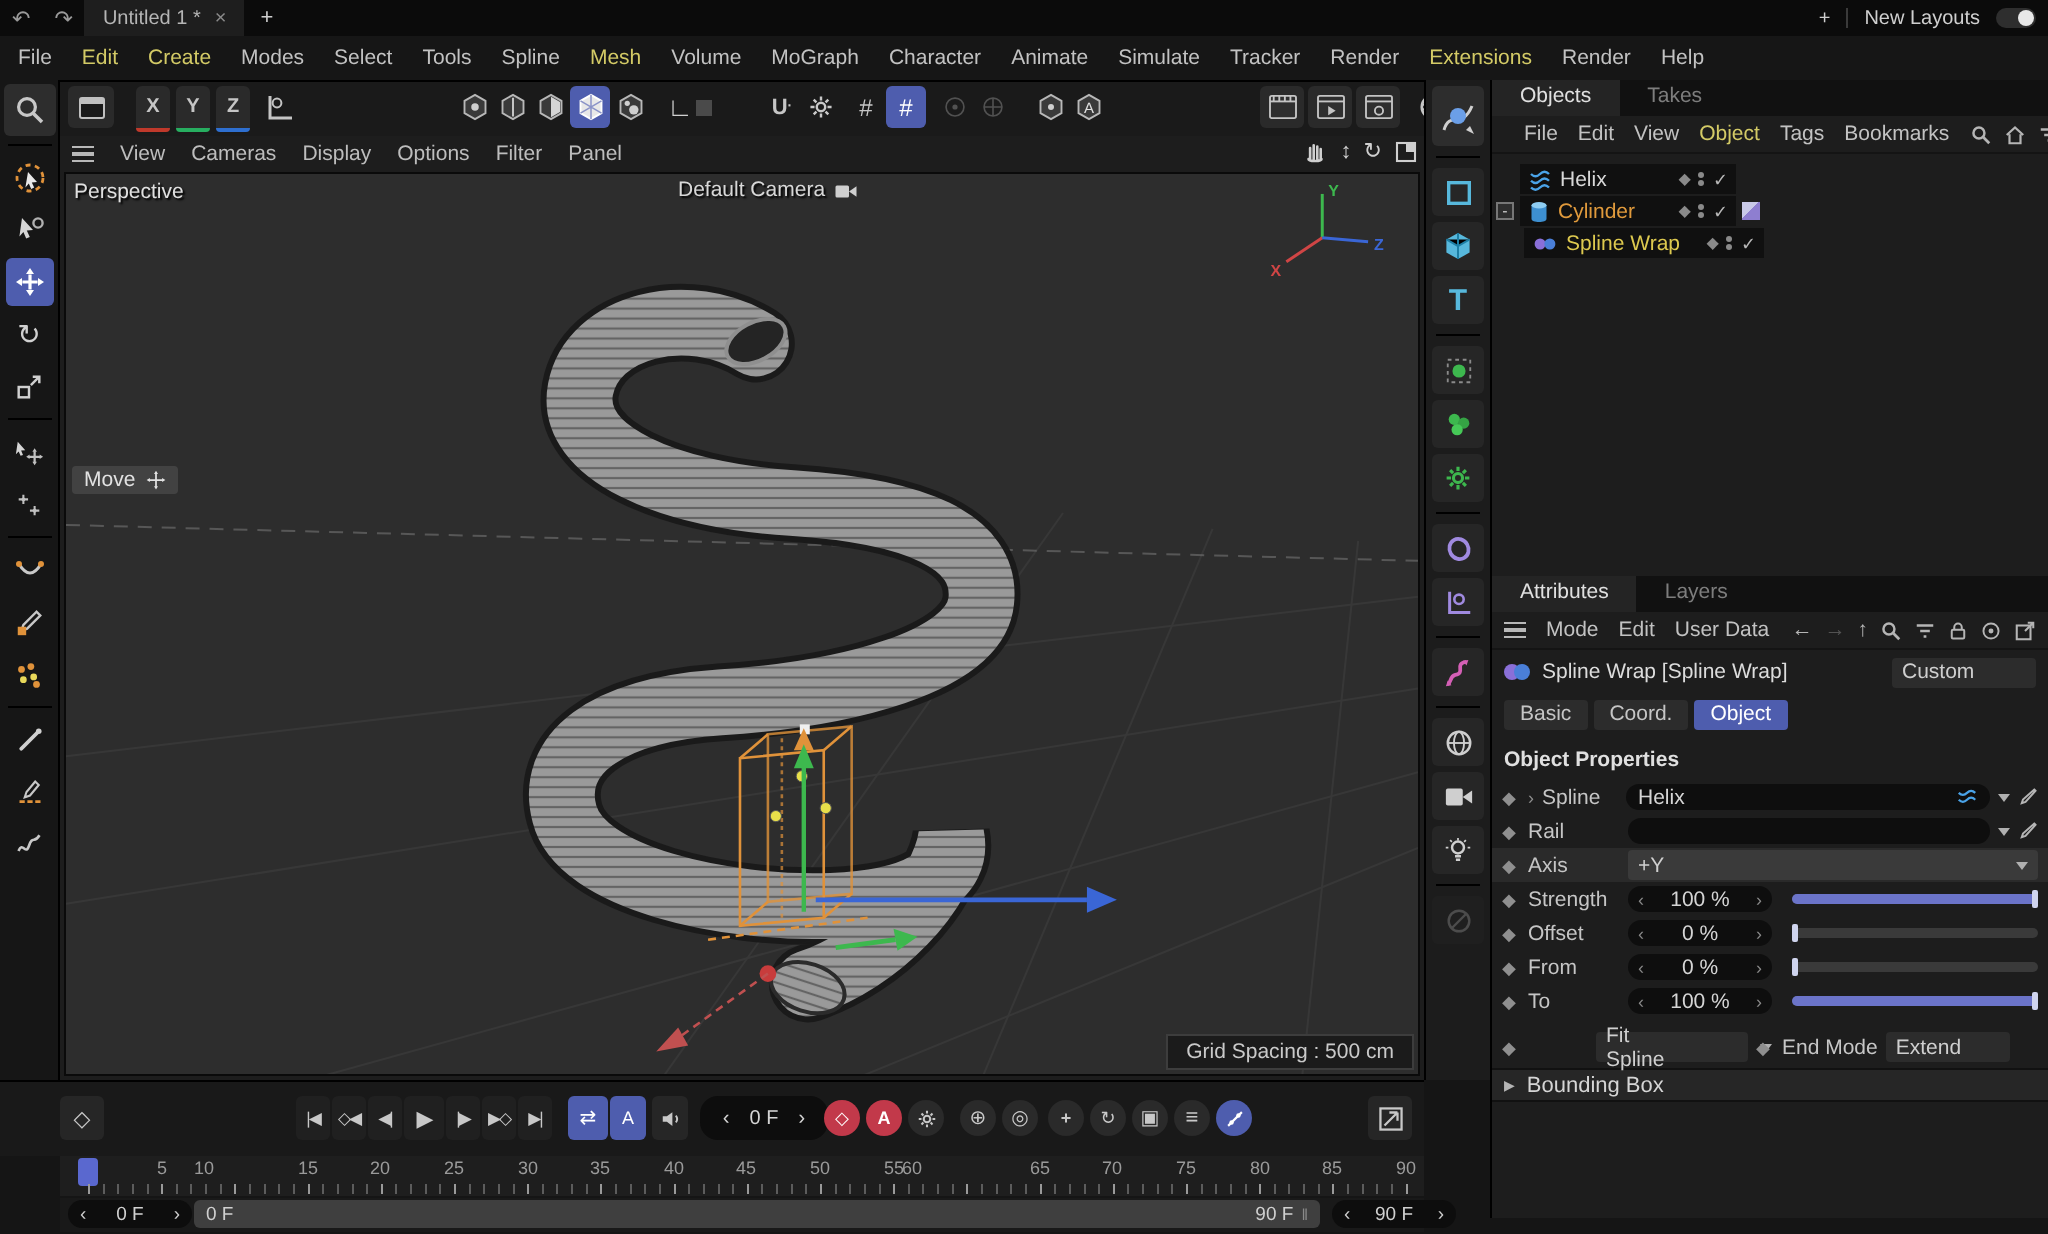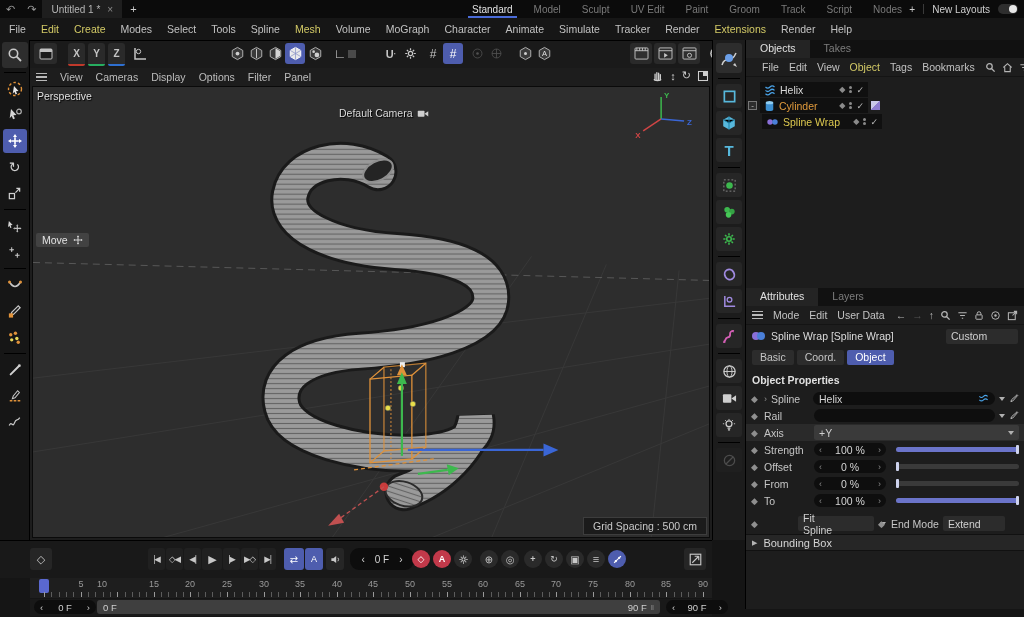--- a/index.html
+++ b/index.html
@@ -42,21 +42,21 @@
   .pal.flat{background:transparent;}
   .psep{width:22px;height:1px;background:#000;margin:2px 0;}
 
   
   #viewport{position:absolute;left:30px;top:68px;width:682px;height:472px;background:#1d1d1d;}
   #vp-menu{height:18px;display:flex;align-items:center;gap:13px;padding-left:6px;font-size:10.5px;color:#bdbdbd;}
   .vp-right-icons{position:absolute;right:3px;top:1px;display:flex;gap:6px;align-items:center;color:#cfcfcf;font-size:11px;}
   #vp-canvas{position:absolute;left:2px;top:18px;right:2px;bottom:2px;background:#2d2d2d;border:1px solid #0a0a0a;overflow:hidden;}
   .scene{position:absolute;inset:0;}
   #vp-label{position:absolute;left:4px;top:3px;color:#e0e0e0;font-size:10.5px;text-shadow:1px 1px 1px #000;}
-  #vp-cam{position:absolute;left:306px;top:20px;display:flex;gap:4px;align-items:center;color:#d8d8d8;font-size:10.5px;text-shadow:1px 1px 1px #000;}
+  #vp-cam{position:absolute;left:306px;top:2px;display:flex;gap:4px;align-items:center;color:#d8d8d8;font-size:10.5px;text-shadow:1px 1px 1px #000;}
   #move-tip{position:absolute;left:3px;top:146px;background:rgba(70,70,70,.85);padding:1px 6px;border-radius:2px;color:#e2e2e2;font-size:10.5px;display:flex;gap:5px;align-items:center;}
   #grid-spacing{position:absolute;right:2px;bottom:2px;background:#1b1b1b;border:1px solid #3d3d3d;padding:2px 9px;color:#c9c9c9;font-size:10.5px;}
   .hamburger{width:11px;display:flex;flex-direction:column;gap:2px;}
   .hamburger i{display:block;height:1.5px;background:#b8b8b8;}
 
   
   #right-palette{position:absolute;left:712px;top:40px;width:33px;height:500px;background:#1c1c1c;display:flex;flex-direction:column;align-items:center;gap:3px;padding-top:3px;box-sizing:border-box;border-left:1px solid #000;}
   .rpal{width:26px;height:24px;display:flex;align-items:center;justify-content:center;background:#262626;border-radius:3px;font-weight:bold;}
   .rpal.tall{height:30px;background:#2d2d2d;}
 
@@ -129,31 +129,20 @@
 <div id="app">
 
   <div id="titlebar">
     <span class="tb-glyph">↶</span>
     <span class="tb-glyph">↷</span>
     <div class="doc-tab">
       <span>Untitled 1 *</span>
       <span class="doc-close">×</span>
     </div>
     <span class="add-tab">+</span>
-    <div class="layout-tabs">
-      <span class="lt active">Standard</span>
-      <span class="lt">Model</span>
-      <span class="lt">Sculpt</span>
-      <span class="lt">UV Edit</span>
-      <span class="lt">Paint</span>
-      <span class="lt">Groom</span>
-      <span class="lt">Track</span>
-      <span class="lt">Script</span>
-      <span class="lt">Nodes</span>
-    </div>
     <div class="tb-right">
       <span>+</span>
       <span class="vbar"></span>
       <span>New Layouts</span>
       <span class="toggle"></span>
     </div>
   </div>
 
   <div id="menubar">
     <span>File</span>
@@ -902,21 +891,21 @@
     <span class="tick" style="left:72px;">10</span>
     <span class="tick" style="left:124px;">15</span>
     <span class="tick" style="left:160px;">20</span>
     <span class="tick" style="left:197px;">25</span>
     <span class="tick" style="left:234px;">30</span>
     <span class="tick" style="left:270px;">35</span>
     <span class="tick" style="left:307px;">40</span>
     <span class="tick" style="left:343px;">45</span>
     <span class="tick" style="left:380px;">50</span>
     <span class="tick" style="left:417px;">55</span>
-    <span class="tick" style="left:453px;">60</span>
+    <span class="tick" style="left:426px;">60</span>
     <span class="tick" style="left:490px;">65</span>
     <span class="tick" style="left:526px;">70</span>
     <span class="tick" style="left:563px;">75</span>
     <span class="tick" style="left:600px;">80</span>
     <span class="tick" style="left:636px;">85</span>
     <span class="tick" style="left:673px;">90</span>
     <div id="ruler-ticks"></div>
   </div>
 
   <div id="range">

